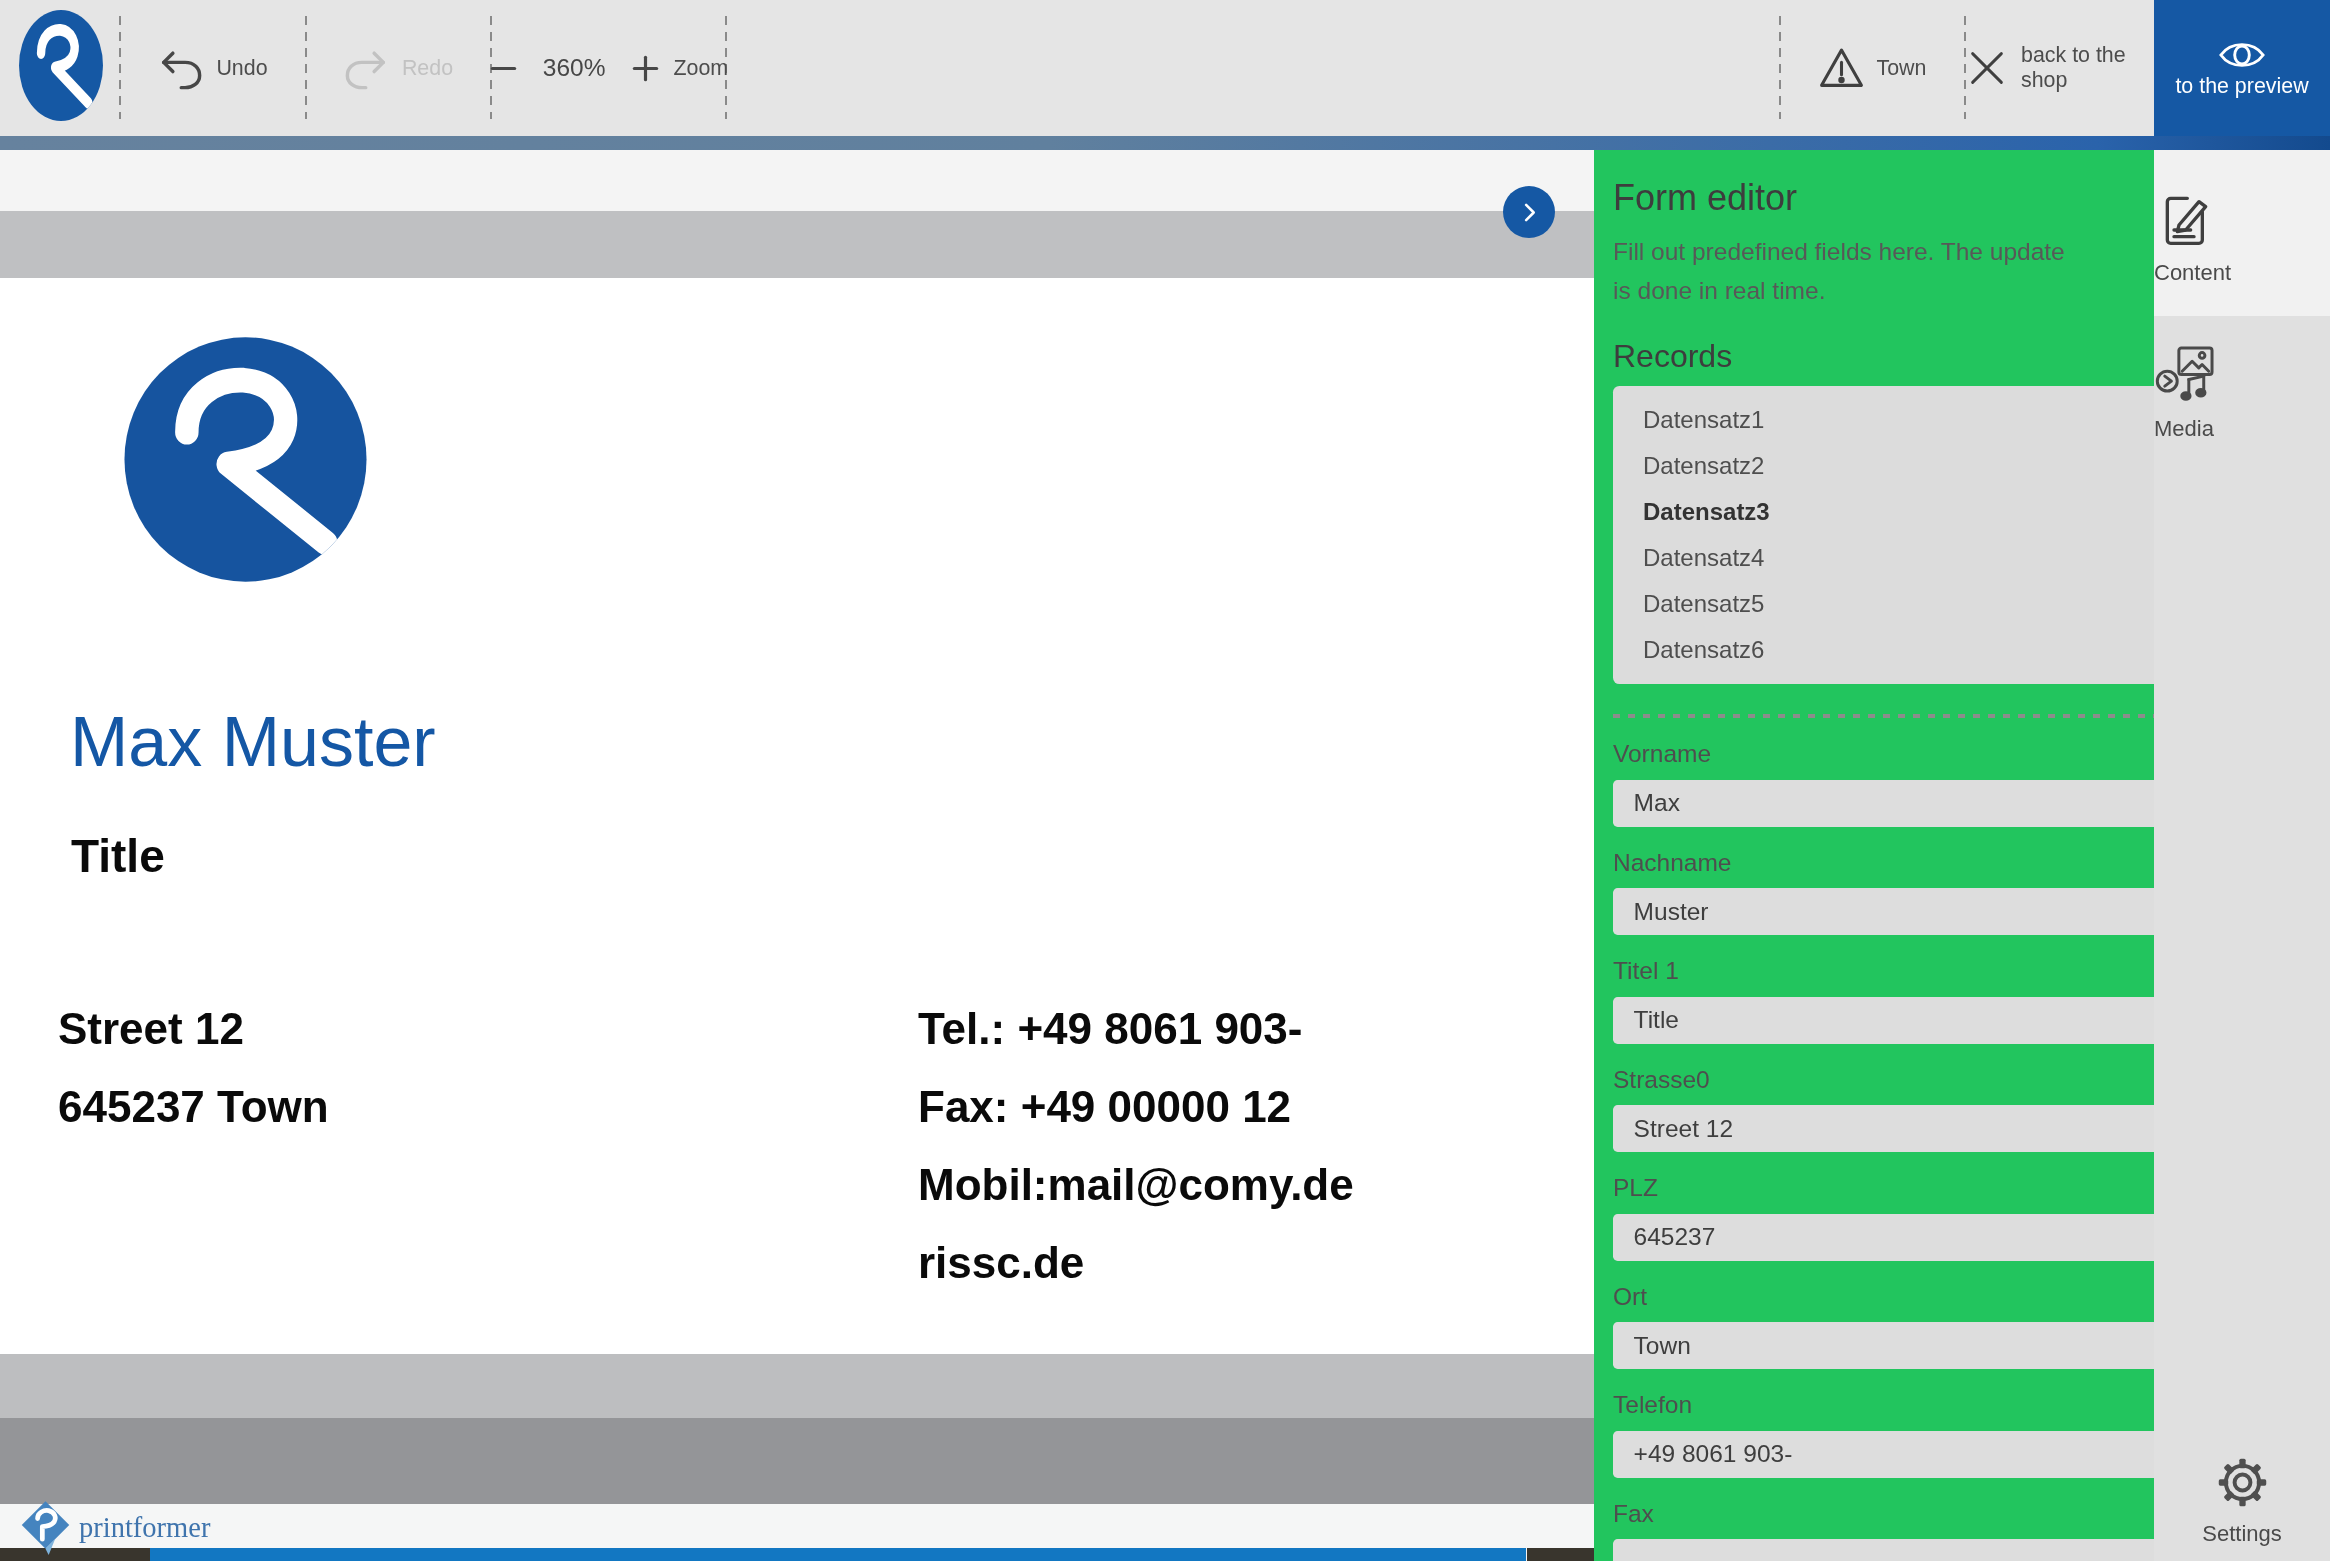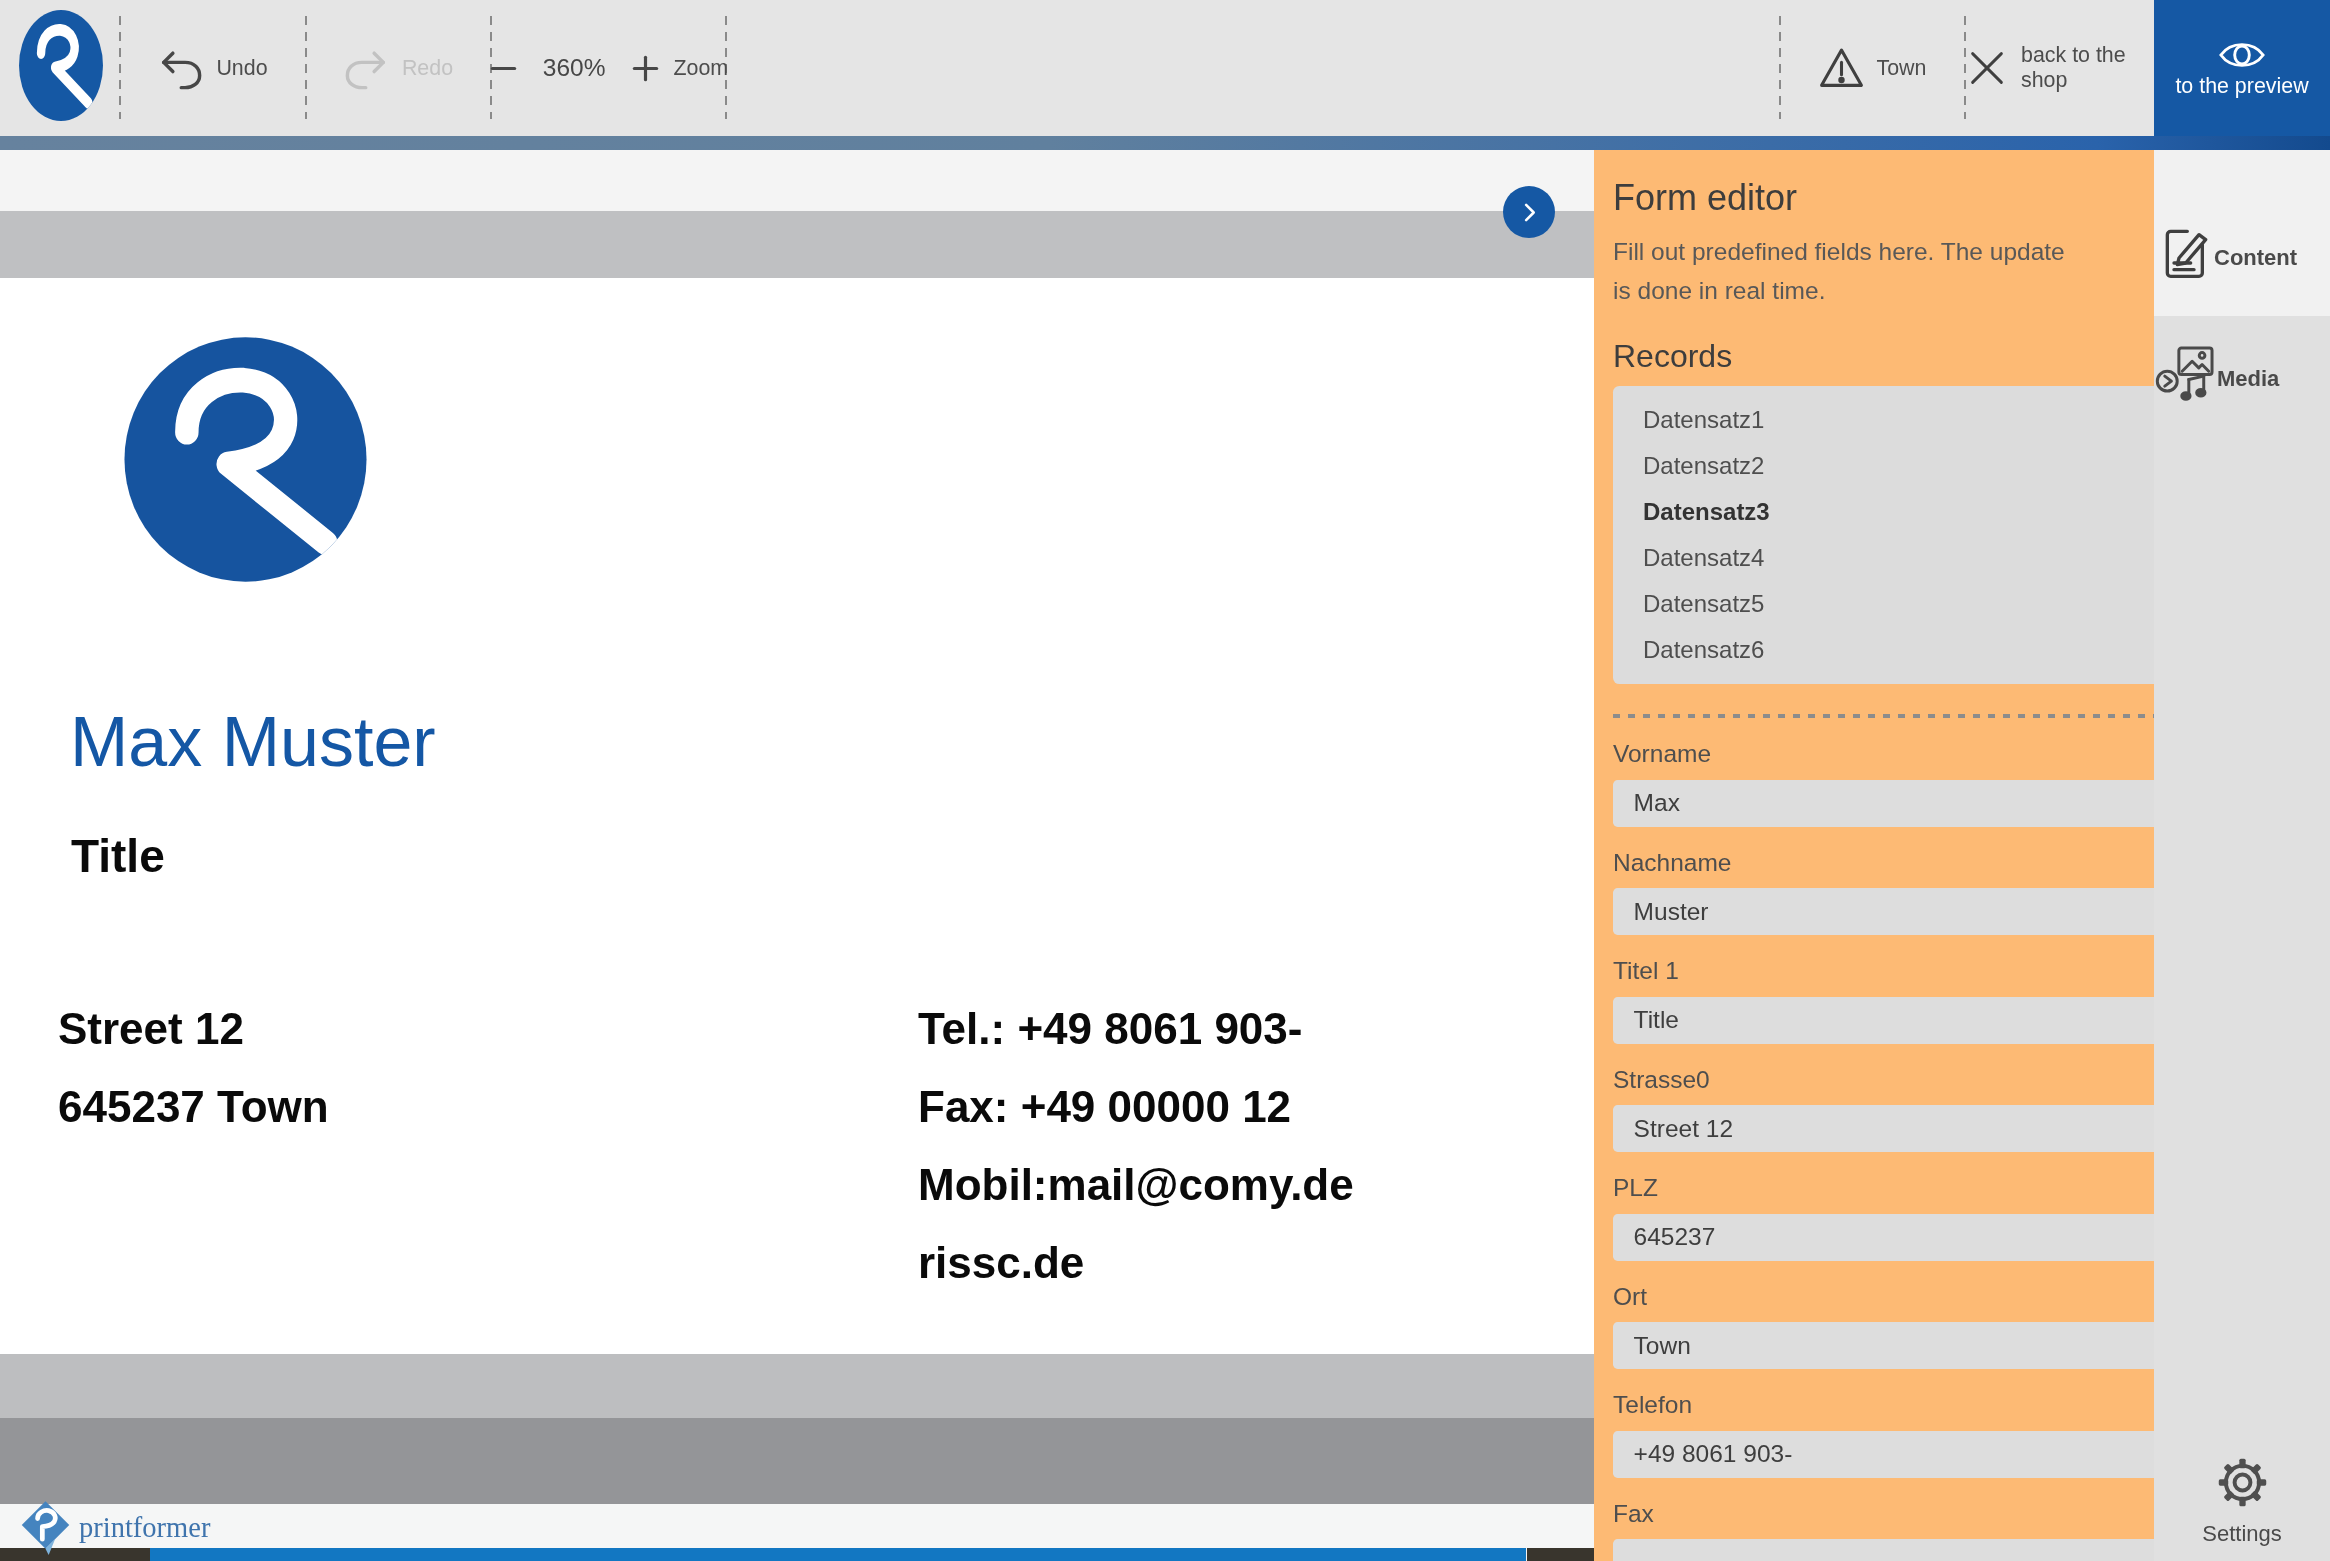--- a/index.html
+++ b/index.html
@@ -50,40 +50,40 @@
   .card-contacts { position:absolute; left:918px; top:840px; font-size:44px; font-weight:bold;
     color:#0a0a0a; line-height:78px; }
 
   
   .pf-logo { position:absolute; left:17.4px; top:1348px; width:57px; height:57px; }
   .pf-word { position:absolute; left:79px; top:1362px; font-family:"Liberation Serif", serif;
     font-size:28.5px; color:#3f74ad; }
 
   
   .panel { position:absolute; left:1594px; top:150px; width:653px; height:1411px;
-    background:#fdba74; overflow:hidden; }
+    background:#22c55e; overflow:hidden; }
   .panel-title { margin:27px 19px 0 19px; font-size:36px; color:#3d3d3d; font-weight:normal; }
   .panel-desc { margin:12.7px 19px 0 19px; width:475px; font-size:24.5px; line-height:39px; color:#585858; }
   .records-heading { margin:28.5px 19px 0 19px; font-size:32px; color:#3d3d3d; font-weight:normal; }
   .records-list { margin:11px 20px 0 19px; background:#dcdcdc; border-radius:6.3px; padding:11px 0; }
   .record-item { height:46px; line-height:46px; padding-left:30px; font-size:24px;
     color:#4e4e4e; cursor:pointer; }
   .record-item.selected { font-weight:bold; color:#333333; }
   .dashed-sep { margin:30px 20px 0 19px; height:4px;
     background:repeating-linear-gradient(90deg,#8c8c8c 0 7.1px,transparent 7.1px 15px); }
   .fields { margin:8px 20px 0 19px; }
   .field { margin-top:22px; }
   .field-label { font-size:24.5px; color:#4e4e4e; height:30px; }
   .field-input { display:block; width:100%; height:47px; margin-top:9.5px; background:#dddddd;
     border:none; border-radius:4.7px; font-size:24.5px; color:#3e3e3e; padding-left:20.6px;
     font-family:"Liberation Sans", sans-serif; outline:none; }
 
   
   .rail { position:absolute; left:2154px; top:150px; width:176px; height:1411px; background:#e0e0e0; }
-  .rail-tab { display:flex; flex-direction:row; align-items:center; cursor:pointer;font-weight:bold; }
+  .rail-tab { display:flex; flex-direction:column; cursor:pointer; }
   .rail-tab-content { padding-top:40px; height:166px; background:#f1f1f1; }
   .rail-tab-media { padding-top:27px; }
   .rail-label { margin-top:9.5px; font-size:22px; color:#4a4a4a; }
   .rail-settings { position:absolute; left:0; right:0; bottom:14.2px; display:flex;
     flex-direction:column; align-items:center; cursor:pointer; }
   svg { display:block; }
 </style>
 </head>
 <body>
 

